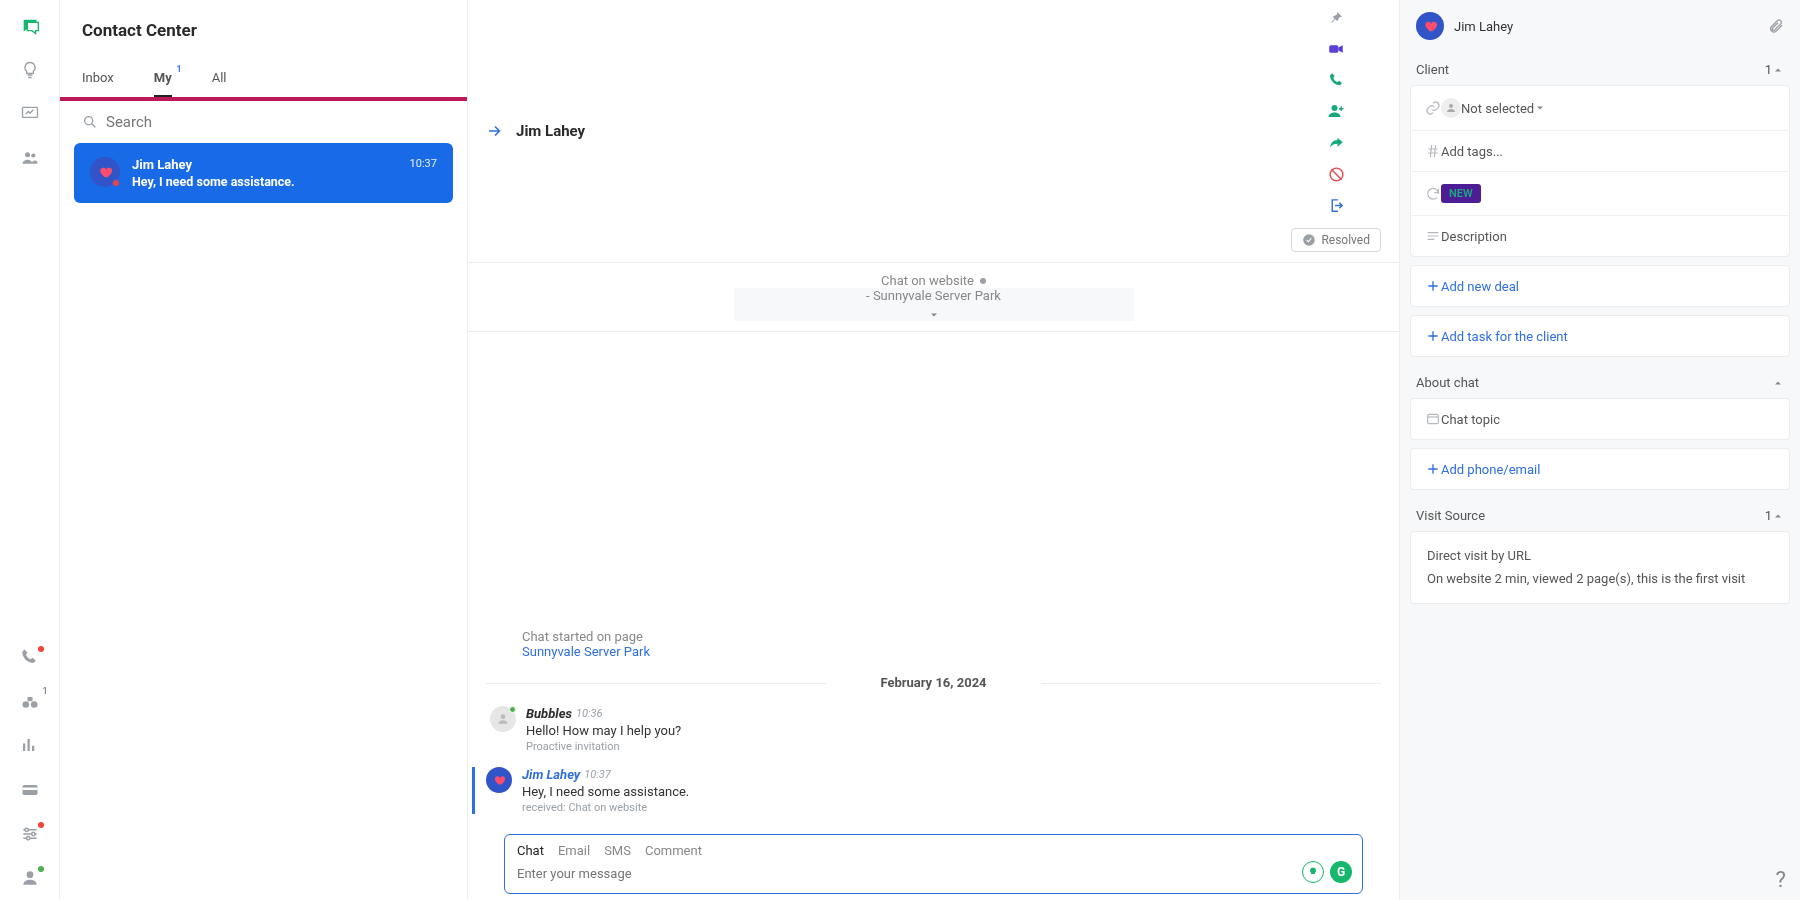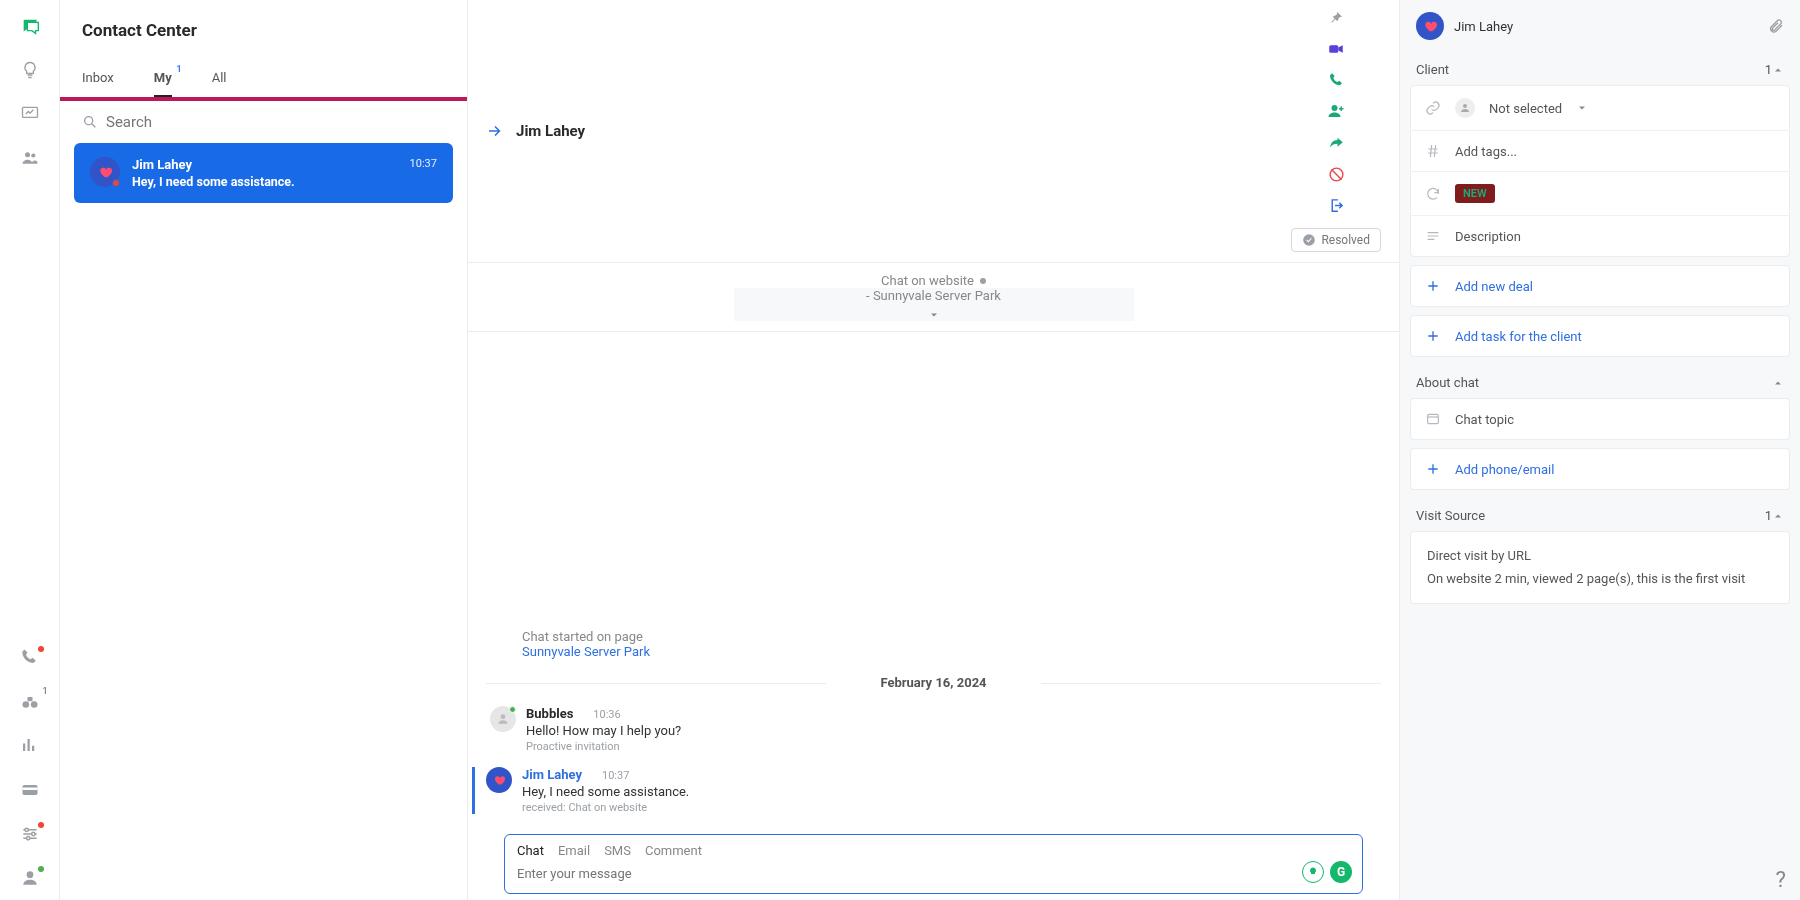--- a/index.html
+++ b/index.html
@@ -50,21 +50,21 @@
   .chat-started a { color: #2f6fe0; text-decoration: none; }
   .date-sep { text-align: center; font-weight: 700; font-size: 13px; color: #555; margin: 16px 0; position: relative; }
   .date-sep::before, .date-sep::after { content: ""; position: absolute; top: 50%; width: 38%; border-top: 1px solid #ececec; }
   .date-sep::before { left: 0; }
   .date-sep::after { right: 0; }
 
   .msg { display: flex; gap: 10px; margin-bottom: 14px; padding-left: 4px; }
   .msg .av { width: 26px; height: 26px; border-radius: 50%; background: #e6e6e6; position: relative; flex-shrink: 0; display:flex;align-items:center;justify-content:center; }
   .msg .av .dot-g { position:absolute; top:0; right:0; width:7px;height:7px;border-radius:50%; background:#4caf50; border:1.5px solid #fff; }
   .msg .av.client { background:#3154c8; }
-  .msg-head { display: flex; align-items: flex-end; gap: 20px; }
+  .msg-head { display: flex; align-items: center; gap: 4px; font-style: italic; }
   .msg-name { font-weight: 700; font-size: 13px; }
   .msg-name.client { color:#2f6fe0; }
   .msg-time { font-size: 11px; color: #9aa0a6; }
   .msg-text { font-size: 13px; color: #333; margin-top: 2px; }
   .msg-meta { font-size: 11px; color: #9aa0a6; margin-top: 2px; }
   .msg-wrap-client { border-left: 3px solid #2f6fe0; margin-left: -14px; padding-left: 11px; }
 
   .composer { border: 1.5px solid #2f6fe0; border-radius: 6px; margin: 6px 18px 6px; padding: 8px 12px 12px; position:relative; }
   .comp-tabs { display: flex; gap: 14px; font-size: 13px; color: #888; margin-bottom: 8px; }
   .comp-tab { cursor: pointer; }
@@ -75,25 +75,25 @@
   .gicon.light { background:#fff; color:#15b76c; border:1px solid #15b76c;}
 
   
   .right { width: 400px; background: #f7f8fa; display: flex; flex-direction: column; font-size: 13px; overflow-y:auto; }
   .rp-header { display:flex; align-items:center; gap:10px; padding: 12px 16px; }
   .rp-header .av { width:28px;height:28px;border-radius:50%; background:#3154c8; display:flex;align-items:center;justify-content:center;}
   .rp-header .name { font-size:13px; color:#333; flex:1;}
   .sec-title { display:flex; align-items:center; padding: 10px 16px 8px; color:#555; font-size:13px;}
   .sec-title .grow{flex:1;}
   .card { background:#fff; border:1px solid #ececec; border-radius:4px; margin: 0 10px 8px; }
-  .row { display:flex; align-items:center; gap:14px; padding: 12px 14px; border-bottom:1px solid #f1f1f1; color:#555; }
+  .row { display:flex; align-items:center; padding: 12px 14px; border-bottom:1px solid #f1f1f1; color:#555; }
   .row:last-child{border-bottom:none;}
   .row .ico { color:#b5b9bf; width:16px; flex-shrink:0;}
   .row .person-ico{ width:20px;height:20px;border-radius:50%;background:#eee;display:flex;align-items:center;justify-content:center;color:#aaa;}
-  .pill-new { background:#7f1d1d; color:#1aa97e; font-size:11px; padding:3px 8px; border-radius:3px; font-weight:600;}
+  .pill-new { background:#4c1d95; color:#1aa97e; font-size:11px; padding:3px 8px; border-radius:3px; font-weight:600;}
   .row.action { color:#2f6fe0; cursor:pointer; }
   .row.action .ico{color:#2f6fe0;}
   .visit-text{ padding:12px 16px; color:#555; line-height:1.8;}
   .help-float{ position:absolute; right:14px; bottom:8px; font-size:22px; color:#888;}
   .right-wrap{position:relative; flex:1;}
 </style>
 </head>
 <body>
 
 <div class="rail">

